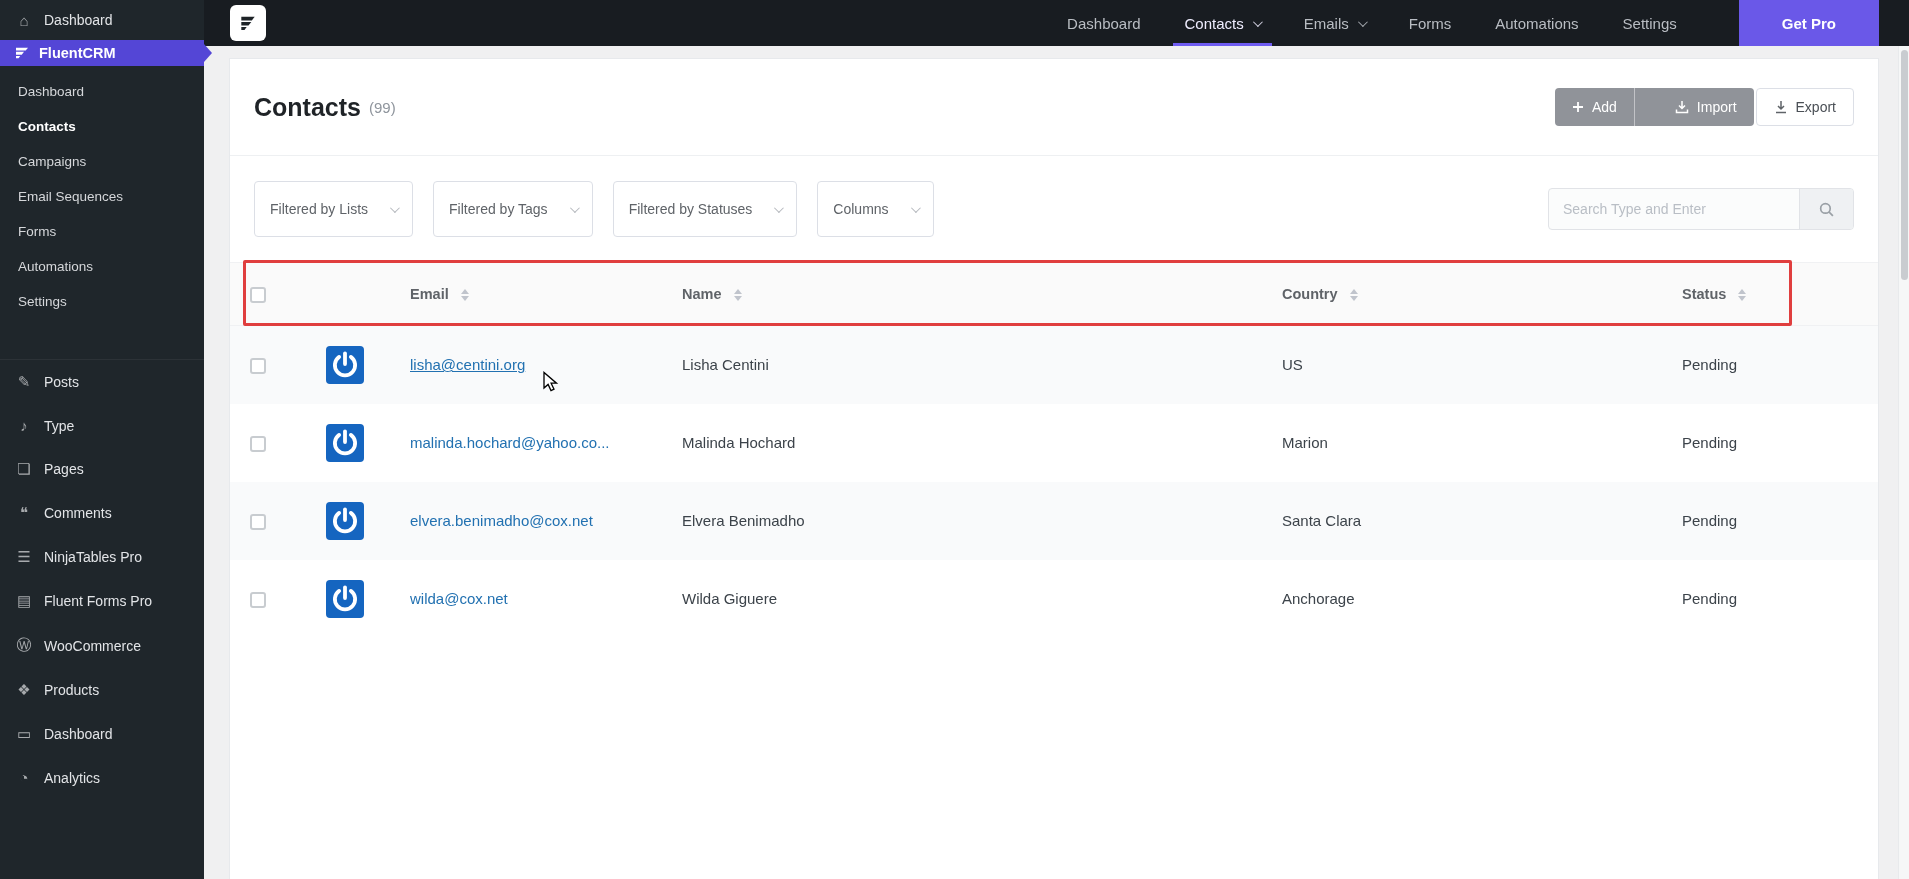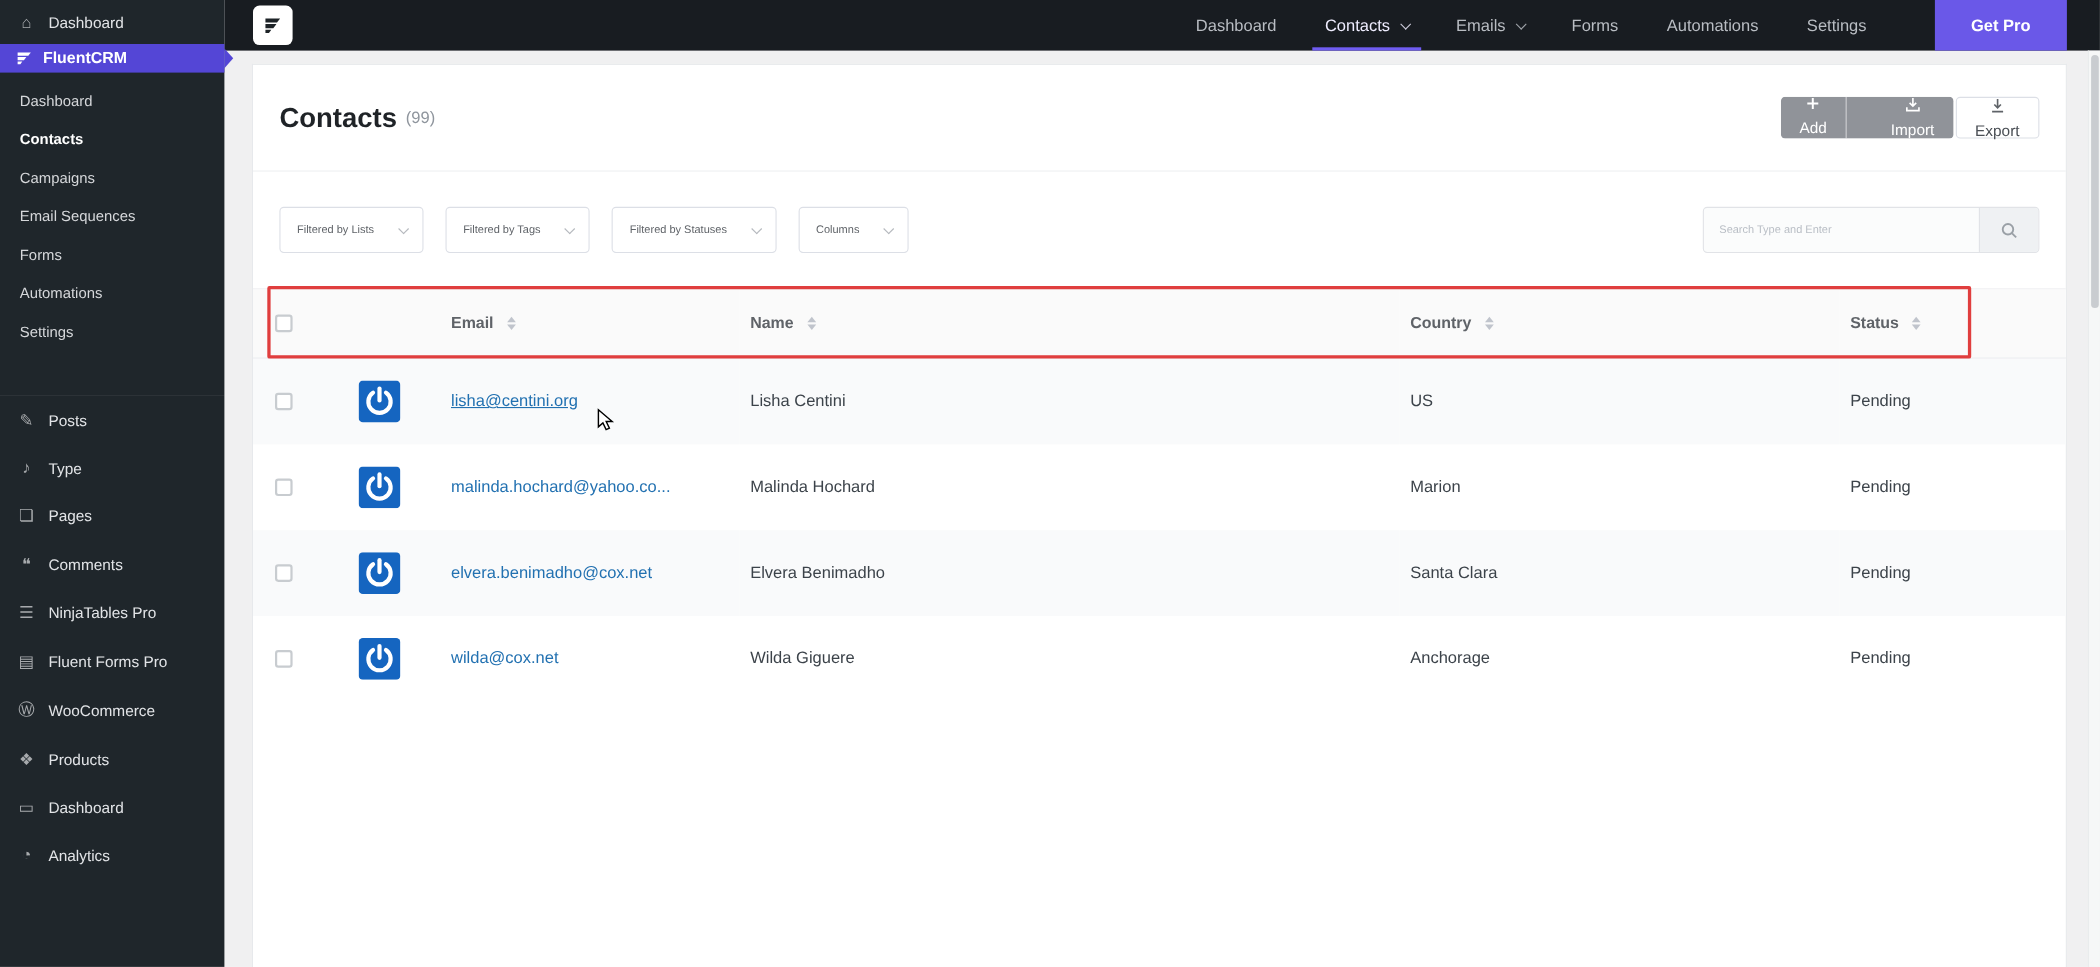--- a/index.html
+++ b/index.html
@@ -62,58 +62,58 @@
   .nav-item.active { color:#efedff; }
   .nav-item.active::after {
     content:""; position:absolute; left:10px; right:10px; bottom:0; height:3px; background:#6f5cf1;
   }
   .chev {
     width:7px; height:7px; border-right:1.6px solid currentColor; border-bottom:1.6px solid currentColor;
     transform:rotate(45deg) translateY(-2px); display:inline-block; margin-left:9px; opacity:.85;
   }
   .get-pro {
     margin-left:40px; border:none; background:#6a58e8; color:#fff; font-weight:bold;
-    font-size:15px; padding:0 33px; cursor:pointer; font-family:inherit;
+    font-size:15px; padding:0 43px; cursor:pointer; font-family:inherit;
   }
 
   
   .content { flex:1; padding:12px 30px 0 25px; overflow:hidden; }
   .panel { background:#fff; min-height:825px; border:1px solid #e7e9ec; border-bottom:none; }
 
   .panel-header {
     height:97px; display:flex; align-items:center; padding:0 24px;
     border-bottom:1px solid #eef0f2;
   }
   .title-text { font-size:25px; font-weight:bold; color:#1f2327; }
   .title-count { font-size:15px; color:#8f959d; margin-left:8px; font-weight:normal; }
   .header-actions { margin-left:auto; display:flex; align-items:center; }
   .btn {
     display:inline-flex; align-items:center; gap:8px; font-size:14px; cursor:pointer;
-    height:38px; padding:0 17px; border:none; font-family:inherit;flex-direction:column;
+    height:38px; padding:0 17px; border:none; font-family:inherit;
   }
   .btn.gray { background:#909399; color:#fff; }
   .btn.gray + .btn.gray { border-left:1px solid rgba(255,255,255,0.45);padding-left:40px; }
   .btn-group { display:flex; border-radius:4px; overflow:hidden; }
   .btn.white {
     background:#fff; color:#4a4f55; border:1px solid #dcdfe6; border-radius:4px; margin-left:2px;
   }
 
   .filter-row { height:106px; display:flex; align-items:center; padding:0 24px; gap:20px; }
   .dropdown {
-    display:inline-flex; align-items:center; gap:22px; height:42px; padding:0 15px;
+    display:inline-flex; align-items:center; gap:22px; height:56px; padding:0 15px;
     border:1px solid #dcdfe6; border-radius:4px; background:#fff; color:#5f6368;
-    font-size:10px; cursor:pointer; white-space:nowrap;
+    font-size:14px; cursor:pointer; white-space:nowrap;
   }
   .dropdown .chev { color:#a9adb3; margin-left:0; }
   .searchbox {
     margin-left:auto; width:306px; height:42px; display:flex; align-items:stretch;
     border:1px solid #e1e3e7; border-radius:4px; overflow:hidden; background:#fbfcfc;
   }
   .searchbox input {
-    flex:1; border:none; outline:none; padding:0 14px; font-size:10px; background:transparent;
+    flex:1; border:none; outline:none; padding:0 14px; font-size:14px; background:transparent;
     color:#3c434a; font-family:inherit;
   }
   .searchbox input::placeholder { color:#b9bec5; }
   .search-btn {
     width:54px; flex:none; background:#eff1f3; border:none; border-left:1px solid #e1e3e7;
     display:flex; align-items:center; justify-content:center; cursor:pointer;
   }
 
   
   .table-wrap { position:relative; }

